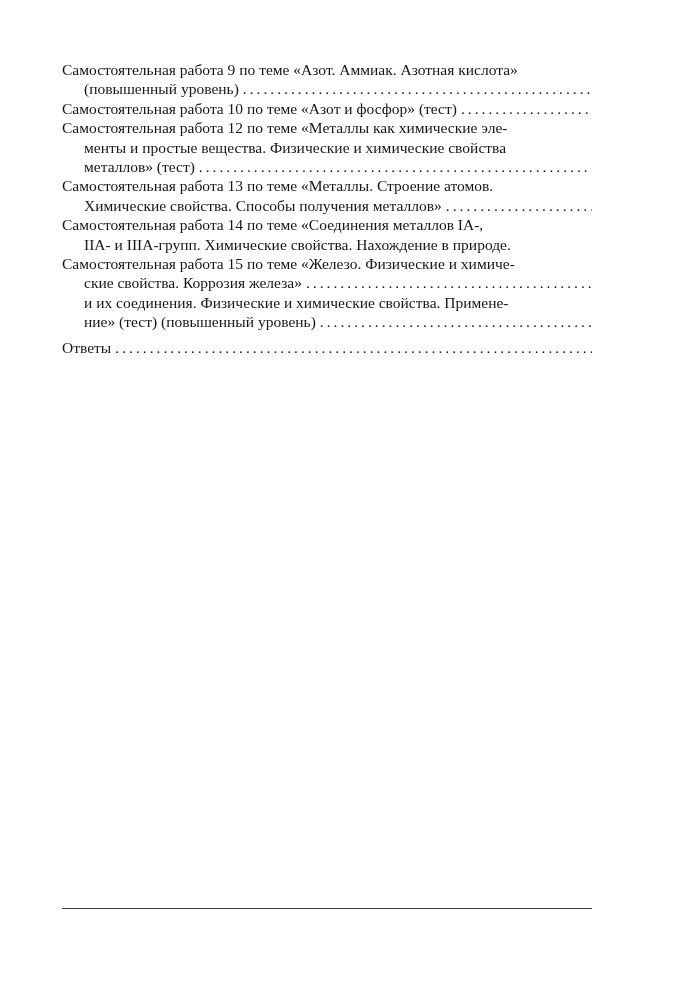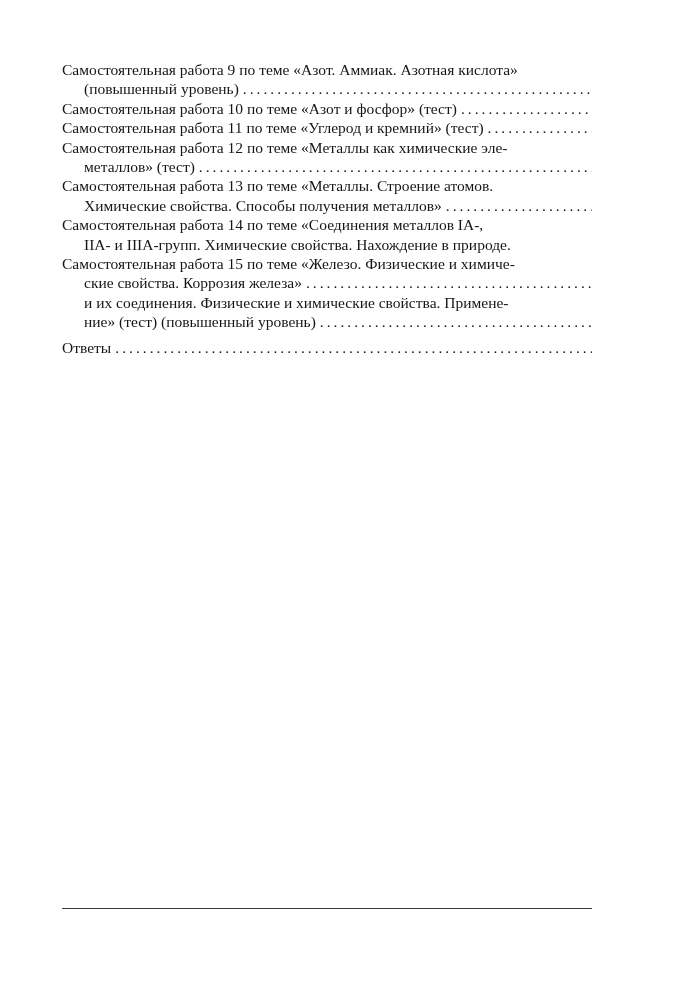--- a/index.html
+++ b/index.html
@@ -84,28 +84,22 @@
         </div>
       </div>
       <div class="entry">
         <div class="line last">
           <span class="txt">Самостоятельная работа 10 по теме «Азот и фосфор» (тест)</span>
           <span class="leader"></span>
           <span class="pg">102</span>
         </div>
       </div>
       <div class="entry">
-        <div class="line last">
-          <span class="txt">Самостоятельная работа 11 по теме «Углерод и кремний» (тест)</span>
-          <span class="leader"></span>
-          <span class="pg">110</span>
-        </div>
-      </div>
-      <div class="entry">
         <div class="line"><span class="txt">Самостоятельная работа 12 по теме «Металлы как химические эле-</span></div>
+        <div class="line cont"><span class="txt">менты и простые вещества. Физические и химические свойства</span></div>
         <div class="line cont last">
           <span class="txt">металлов» (тест)</span>
           <span class="leader"></span>
           <span class="pg">118</span>
         </div>
       </div>
       <div class="entry">
         <div class="line"><span class="txt">Самостоятельная работа 13 по теме «Металлы. Строение атомов.</span></div>
         <div class="line cont last">
           <span class="txt">Химические свойства. Способы получения металлов»</span>

